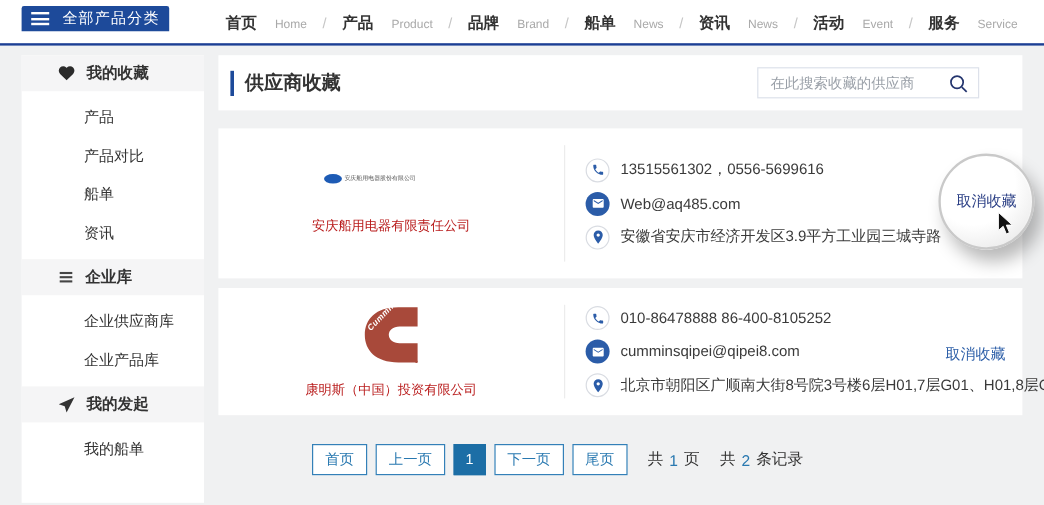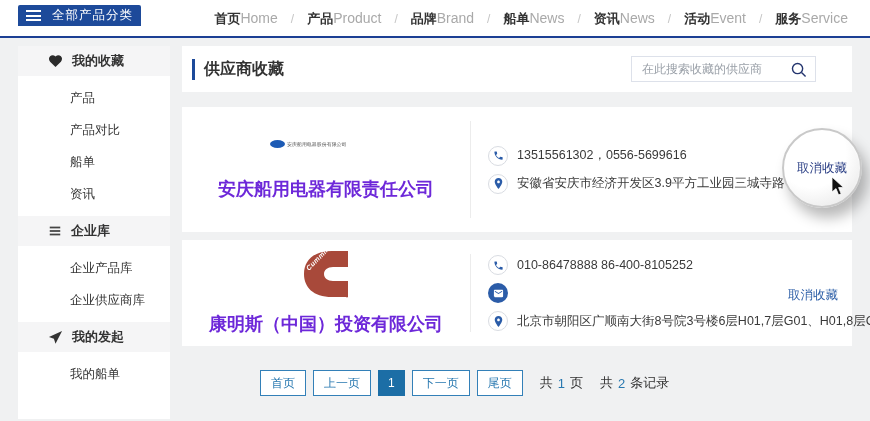--- a/index.html
+++ b/index.html
@@ -13,21 +13,21 @@
   .header { position:relative; height:38px; background:#fff; border-bottom:2px solid #1c3f94; }
   .cat-btn {
     position:absolute; left:18px; top:5px; width:123px; height:21px;
     background:#1d4a9a; color:#fff; display:flex; align-items:center; justify-content:center;
     gap:11px; font-size:12.5px; letter-spacing:1px; border-radius:2px 2px 0 0; cursor:pointer;
   }
   .burger i { display:block; width:15px; height:2px; background:#fff; margin:2.5px 0; }
   .nav { position:absolute; right:22px; top:0; height:38px; display:flex; align-items:center; }
   .nav-item { display:flex; align-items:baseline; cursor:pointer; }
   .nav-zh { font-weight:bold; color:#333; font-size:13px; }
-  .nav-en { color:#a9a9a9; font-size:14px; margin-left:0; }
+  .nav-en { color:#a9a9a9; font-size:10px; margin-left:15px; }
   .sep { color:#c5c5c5; margin:0 13px; font-size:12px; }
   
   .content { display:flex; padding:8px 18px 0; gap:12px; height:373px; }
   .sidebar { width:152px; flex:none; background:#fff; height:373px; }
   .sec-head {
     height:30px; background:#f5f5f6; display:flex; align-items:center;
     padding-left:30px; gap:9px; font-size:13px; font-weight:bold; color:#333;
   }
   .side-list { list-style:none; margin:0; padding:6px 0; }
   .side-list li { height:32px; line-height:32px; padding-left:52px; font-size:12.5px; color:#333; cursor:pointer; }
@@ -43,21 +43,21 @@
     display:flex; align-items:center; padding:10px 8px;
   }
   .searchbox input { flex:1; min-width:0; border:none; outline:none; font-size:12px; color:#333; background:transparent; }
   .searchbox input::placeholder { color:#9aa0a8; }
   
   .card { position:relative; background:#fff; display:flex; margin-bottom:8px; }
   .card1 { height:125px; }
   .card2 { height:106px; }
   .card-left { width:288px; flex:none; display:flex; flex-direction:column; align-items:center; justify-content:center; }
   .vdiv { width:1px; background:#ececec; margin:14px 0; flex:none; }
-  .sup-name { font-size:18px; font-weight:bold; color:#6d28d9; white-space:nowrap; }
+  .sup-name { font-size:11px; font-weight:normal; color:#b91c1c; white-space:nowrap; }
   .mini-logo { display:flex; align-items:center; margin-bottom:27px; }
   .mini-oval { width:15px; height:8px; border-radius:50%; background:#1d5bb5; flex:none; margin-right:2px; }
   .mini-text { font-size:8px; color:#555; white-space:nowrap; transform:scale(0.62); transform-origin:left center; }
   .cummins-logo { margin-bottom:14px; }
   .card-right { flex:1; min-width:0; display:flex; flex-direction:column; justify-content:center; gap:8px; padding-left:17px; }
   .crow { display:flex; align-items:center; gap:9px; font-size:12.5px; color:#3a3a3a; white-space:nowrap; }
   .cicon { width:20px; height:20px; border-radius:50%; flex:none; display:flex; align-items:center; justify-content:center; }
   .cicon.outl { border:1px solid #d9dce2; background:#fff; }
   .cicon.fill { background:#2b5ca8; }
   
@@ -149,22 +149,22 @@
     </ul>
     <div class="sec-head">
       <svg width="14" height="14" viewBox="0 0 16 16">
           <rect x="2" y="3" width="12" height="2" fill="#444"></rect>
           <rect x="2" y="7" width="12" height="2" fill="#444"></rect>
           <rect x="2" y="11" width="12" height="2" fill="#444"></rect>
         </svg>
       <span>企业库</span>
     </div>
     <ul class="side-list">
+      <li>企业供应商库</li>
       <li>企业产品库</li>
-      <li>企业供应商库</li>
     </ul>
     <div class="sec-head">
       <svg width="15" height="15" viewBox="0 0 16 16">
           <path d="M15 1 L1 7.4 L6.3 9.2 Z M15 1 L8 14.6 L6.3 9.2 Z" fill="#333"></path>
         </svg>
       <span>我的发起</span>
     </div>
     <ul class="side-list">
       <li>我的船单</li>
     </ul>
@@ -194,20 +194,28 @@
       <div class="card-right">
         <div class="crow">
           <span class="cicon outl">
               <svg width="11" height="11" viewBox="0 0 24 24">
                 <path d="M6.62 10.79c1.44 2.83 3.76 5.14 6.59 6.59l2.2-2.2c.27-.27.67-.36 1.02-.24 1.12.37 2.33.57 3.57.57.55 0 1 .45 1 1V20c0 .55-.45 1-1 1-9.39 0-17-7.61-17-17 0-.55.45-1 1-1h3.5c.55 0 1 .45 1 1 0 1.25.2 2.45.57 3.57.11.35.03.74-.25 1.02l-2.2 2.2z" fill="#2b5ca8"></path>
               </svg>
             </span>
           <span>13515561302，0556-5699616</span>
         </div>
         <div class="crow">
+          <span class="cicon fill">
+              <svg width="11" height="11" viewBox="0 0 24 24">
+                <path d="M20 4H4c-1.1 0-1.99.9-1.99 2L2 18c0 1.1.9 2 2 2h16c1.1 0 2-.9 2-2V6c0-1.1-.9-2-2-2zm0 4l-8 5-8-5V6l8 5 8-5v2z" fill="#fff"></path>
+              </svg>
+            </span>
+          <span>Web@aq485.com</span>
+        </div>
+        <div class="crow">
           <span class="cicon outl">
               <svg width="13" height="13" viewBox="0 0 24 24">
                 <path d="M12 2C8.13 2 5 5.13 5 8.75c0 5.06 7 13.25 7 13.25s7-8.19 7-13.25C19 5.13 15.87 2 12 2zm0 9.5c-1.38 0-2.5-1.12-2.5-2.5s1.12-2.5 2.5-2.5 2.5 1.12 2.5 2.5-1.12 2.5-2.5 2.5z" fill="#2b5ca8"></path>
               </svg>
             </span>
           <span>安徽省安庆市经济开发区3.9平方工业园三城寺路</span>
         </div>
       </div>
       <div class="circle-btn">
         <span>取消收藏</span>
@@ -235,20 +243,21 @@
               </svg>
             </span>
           <span>010-86478888 86-400-8105252</span>
         </div>
         <div class="crow">
           <span class="cicon fill">
               <svg width="11" height="11" viewBox="0 0 24 24">
                 <path d="M20 4H4c-1.1 0-1.99.9-1.99 2L2 18c0 1.1.9 2 2 2h16c1.1 0 2-.9 2-2V6c0-1.1-.9-2-2-2zm0 4l-8 5-8-5V6l8 5 8-5v2z" fill="#fff"></path>
               </svg>
             </span>
+          <span>cumminsqipei@qipei8.com</span>
         </div>
         <div class="crow">
           <span class="cicon outl">
               <svg width="13" height="13" viewBox="0 0 24 24">
                 <path d="M12 2C8.13 2 5 5.13 5 8.75c0 5.06 7 13.25 7 13.25s7-8.19 7-13.25C19 5.13 15.87 2 12 2zm0 9.5c-1.38 0-2.5-1.12-2.5-2.5s1.12-2.5 2.5-2.5 2.5 1.12 2.5 2.5-1.12 2.5-2.5 2.5z" fill="#2b5ca8"></path>
               </svg>
             </span>
           <span>北京市朝阳区广顺南大街8号院3号楼6层H01,7层G01、H01,8层G01、H01单元</span>
         </div>
       </div>

